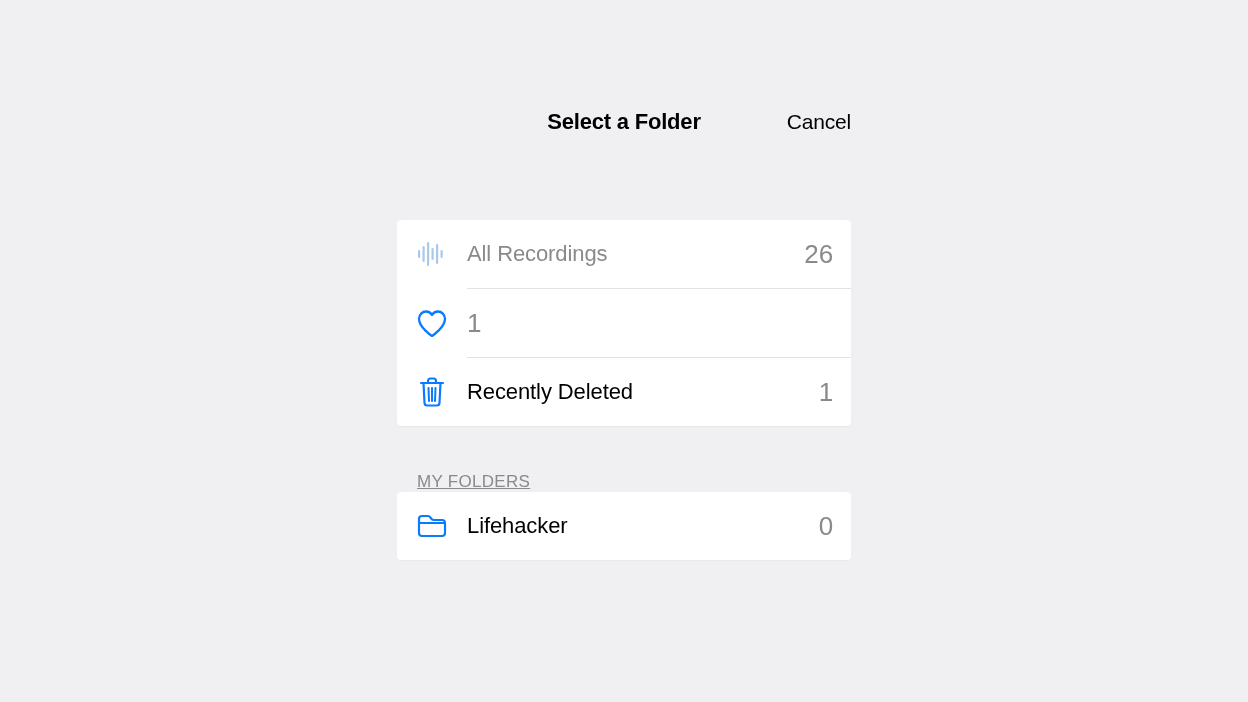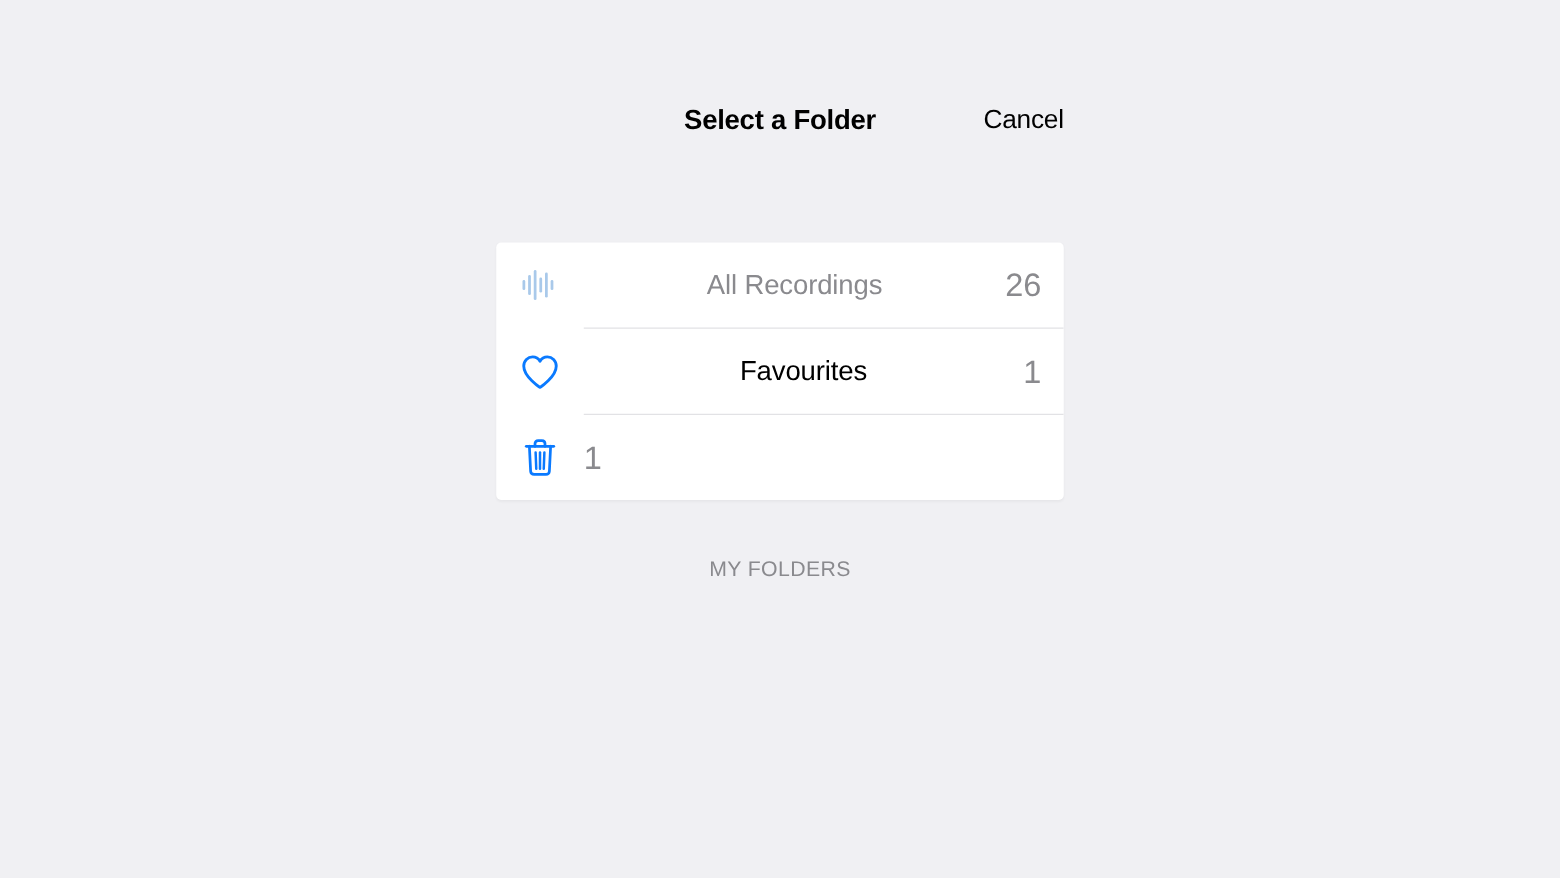--- a/index.html
+++ b/index.html
@@ -10,22 +10,21 @@
     body {
       width: 1248px;
       height: 702px;
       background: #f0f0f3;
       font-family: -apple-system, BlinkMacSystemFont, 'Segoe UI', sans-serif;
       display: flex;
       justify-content: center;
     }
     .container {
       width: 454px;
-      padding-top: 83px;
-      text-align: center;
+      padding-top: 109px;
     }
     .header {
       display: flex;
       align-items: center;
       justify-content: center;
       position: relative;
       margin-bottom: 85px;
     }
     .title {
       font-size: 22px;
@@ -85,20 +84,21 @@
       background: #e2e2e5;
       margin-left: 70px;
     }
     .section-header {
       font-size: 17px;
       font-weight: 400;
       color: #8a8a8e;
       letter-spacing: 0.3px;
       padding: 0 20px;
       margin-top: 46px;
+      text-decoration: underline;
     }
   </style>
 </head>
 <body>
 
 <div class="container">
   <div class="header">
     <div class="title">Select a Folder</div>
     <div class="cancel">Cancel</div>
   </div>
@@ -118,34 +118,46 @@
       <div class="label">All Recordings</div>
       <div class="count">26</div>
     </div>
     <div class="divider"></div>
     <div class="row">
       <div class="icon-wrap">
         <svg width="30" height="27" viewBox="0 0 30 27" fill="none">
           <path d="M15 26 C15 26 2 17.5 2 8.8 C2 4.6 5.3 1.5 9.1 1.5 C11.6 1.5 13.8 2.9 15 5 C16.2 2.9 18.4 1.5 20.9 1.5 C24.7 1.5 28 4.6 28 8.8 C28 17.5 15 26 15 26 Z" stroke="#0a7aff" stroke-width="2.3" fill="none" stroke-linejoin="round"></path>
         </svg>
       </div>
-      <div class="label">Favourites</div>
       <div class="count">1</div>
     </div>
     <div class="divider"></div>
     <div class="row">
       <div class="icon-wrap">
         <svg width="26" height="30" viewBox="0 0 26 30" fill="none">
           <path d="M2 6 L24 6" stroke="#0a7aff" stroke-width="2.2" stroke-linecap="round"></path>
           <path d="M9 6 L9 4 C9 2.5 10 1.5 11.5 1.5 L14.5 1.5 C16 1.5 17 2.5 17 4 L17 6" stroke="#0a7aff" stroke-width="2.2" fill="none" stroke-linecap="round"></path>
           <path d="M4.5 6 L5.5 26 C5.6 27.5 6.8 28.5 8.3 28.5 L17.7 28.5 C19.2 28.5 20.4 27.5 20.5 26 L21.5 6" stroke="#0a7aff" stroke-width="2.2" fill="none" stroke-linecap="round"></path>
           <path d="M9.5 11 L10 24" stroke="#0a7aff" stroke-width="2" stroke-linecap="round"></path>
           <path d="M13 11 L13 24" stroke="#0a7aff" stroke-width="2" stroke-linecap="round"></path>
           <path d="M16.5 11 L16 24" stroke="#0a7aff" stroke-width="2" stroke-linecap="round"></path>
         </svg>
       </div>
+      <div class="label">Recently Deleted</div>
       <div class="count">1</div>
     </div>
   </div>
 
   <div class="section-header">MY FOLDERS</div>
 
+  <div class="card">
+    <div class="row">
+      <div class="icon-wrap">
+        <svg width="30" height="24" viewBox="0 0 30 24" fill="none">
+          <path d="M2 5 C2 3.3 3.3 2 5 2 L11 2 C12 2 12.8 2.5 13.3 3.3 L14.2 4.7 C14.7 5.5 15.5 6 16.5 6 L25 6 C26.7 6 28 7.3 28 9 L28 19 C28 20.7 26.7 22 25 22 L5 22 C3.3 22 2 20.7 2 19 Z" stroke="#0a7aff" stroke-width="2.2" fill="none"></path>
+          <path d="M2 9 L28 9" stroke="#0a7aff" stroke-width="2"></path>
+        </svg>
+      </div>
+      <div class="label">Lifehacker</div>
+      <div class="count">0</div>
+    </div>
+  </div>
 </div>
 
 </body></html>

